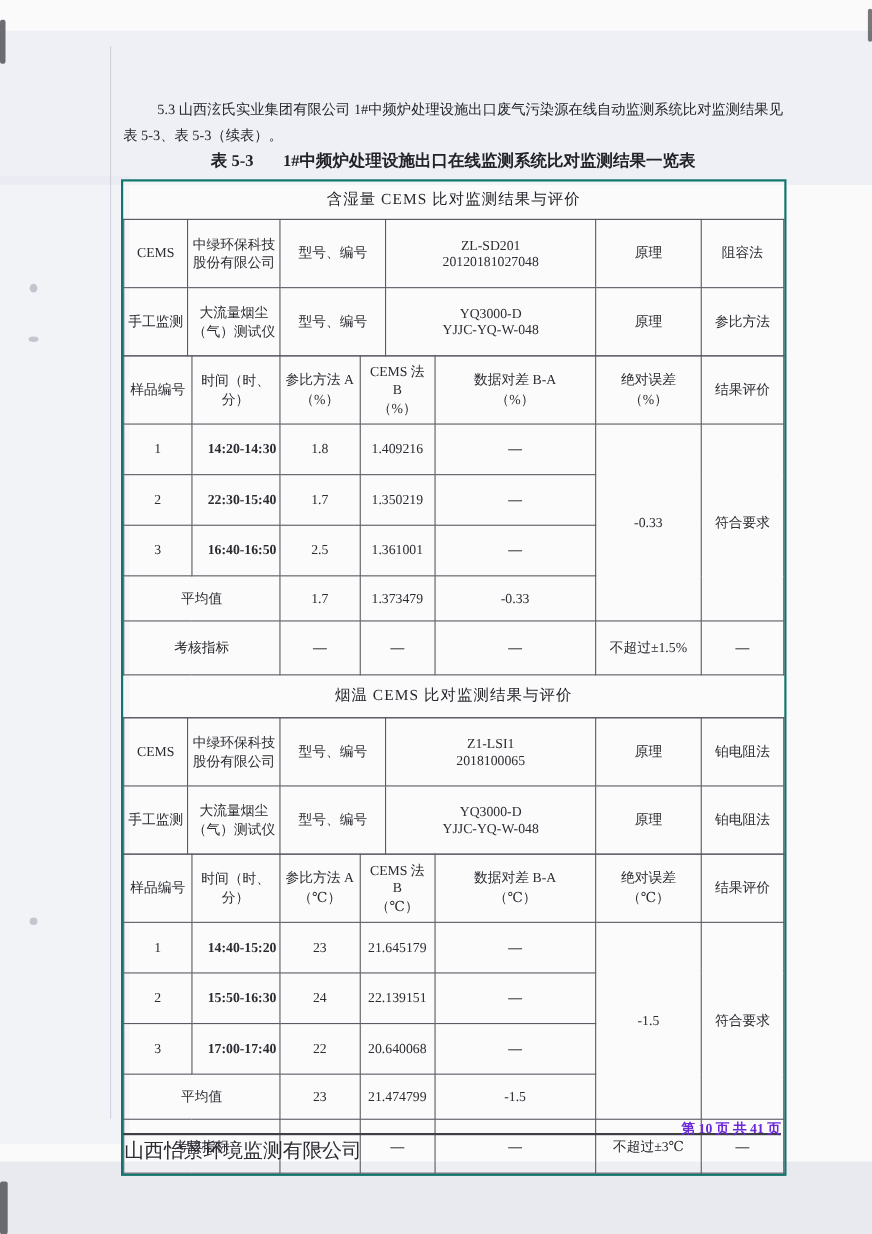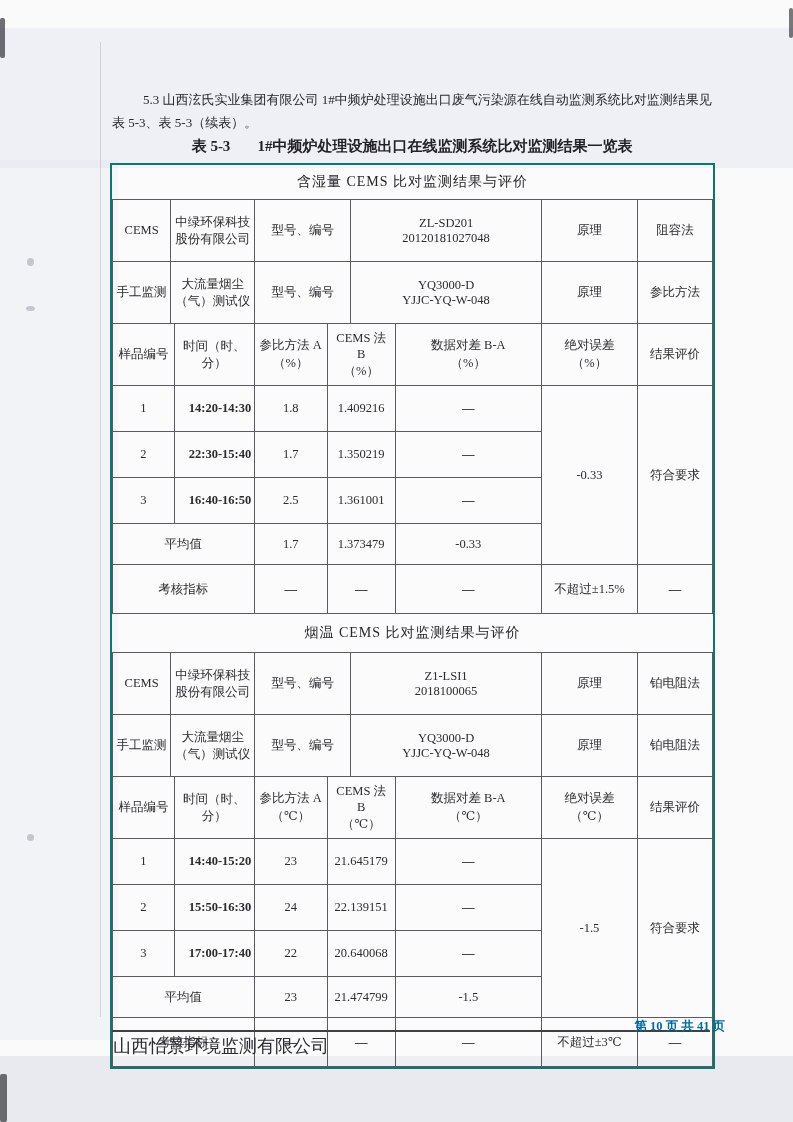--- a/index.html
+++ b/index.html
@@ -54,21 +54,21 @@
   tr.datarow td{height:41px;}
   tr.avgrow td{height:36px;}
   tr.assessrow td{height:44px;}
   .t-time{font-weight:bold;white-space:nowrap;padding-left:14px;}
   .dash{font-weight:bold;}
   .u{margin-top:1px;}
 
   
   .footer-rule{position:absolute;left:112px;top:1030px;width:598px;border-top:2px solid #3f3f46;}
   .footer-company{position:absolute;left:113px;top:1034px;font-size:18px;color:#2b2b31;}
-  .footer-page{position:absolute;right:68px;top:1018px;font-size:12.5px;font-weight:bold;color:#0369a1;white-space:nowrap;}
+  .footer-page{position:absolute;right:83px;top:1018px;font-size:12.5px;font-weight:bold;color:#6d28d9;white-space:nowrap;}
 </style>
 </head>
 <body>
 
 <div class="tint tint-top"></div>
 <div class="tint tint-left"></div>
 <div class="tint tint-bottom"></div>
 <div class="tint crease"></div>
 <div class="speck speck-a"></div>
 <div class="speck speck-b"></div>

